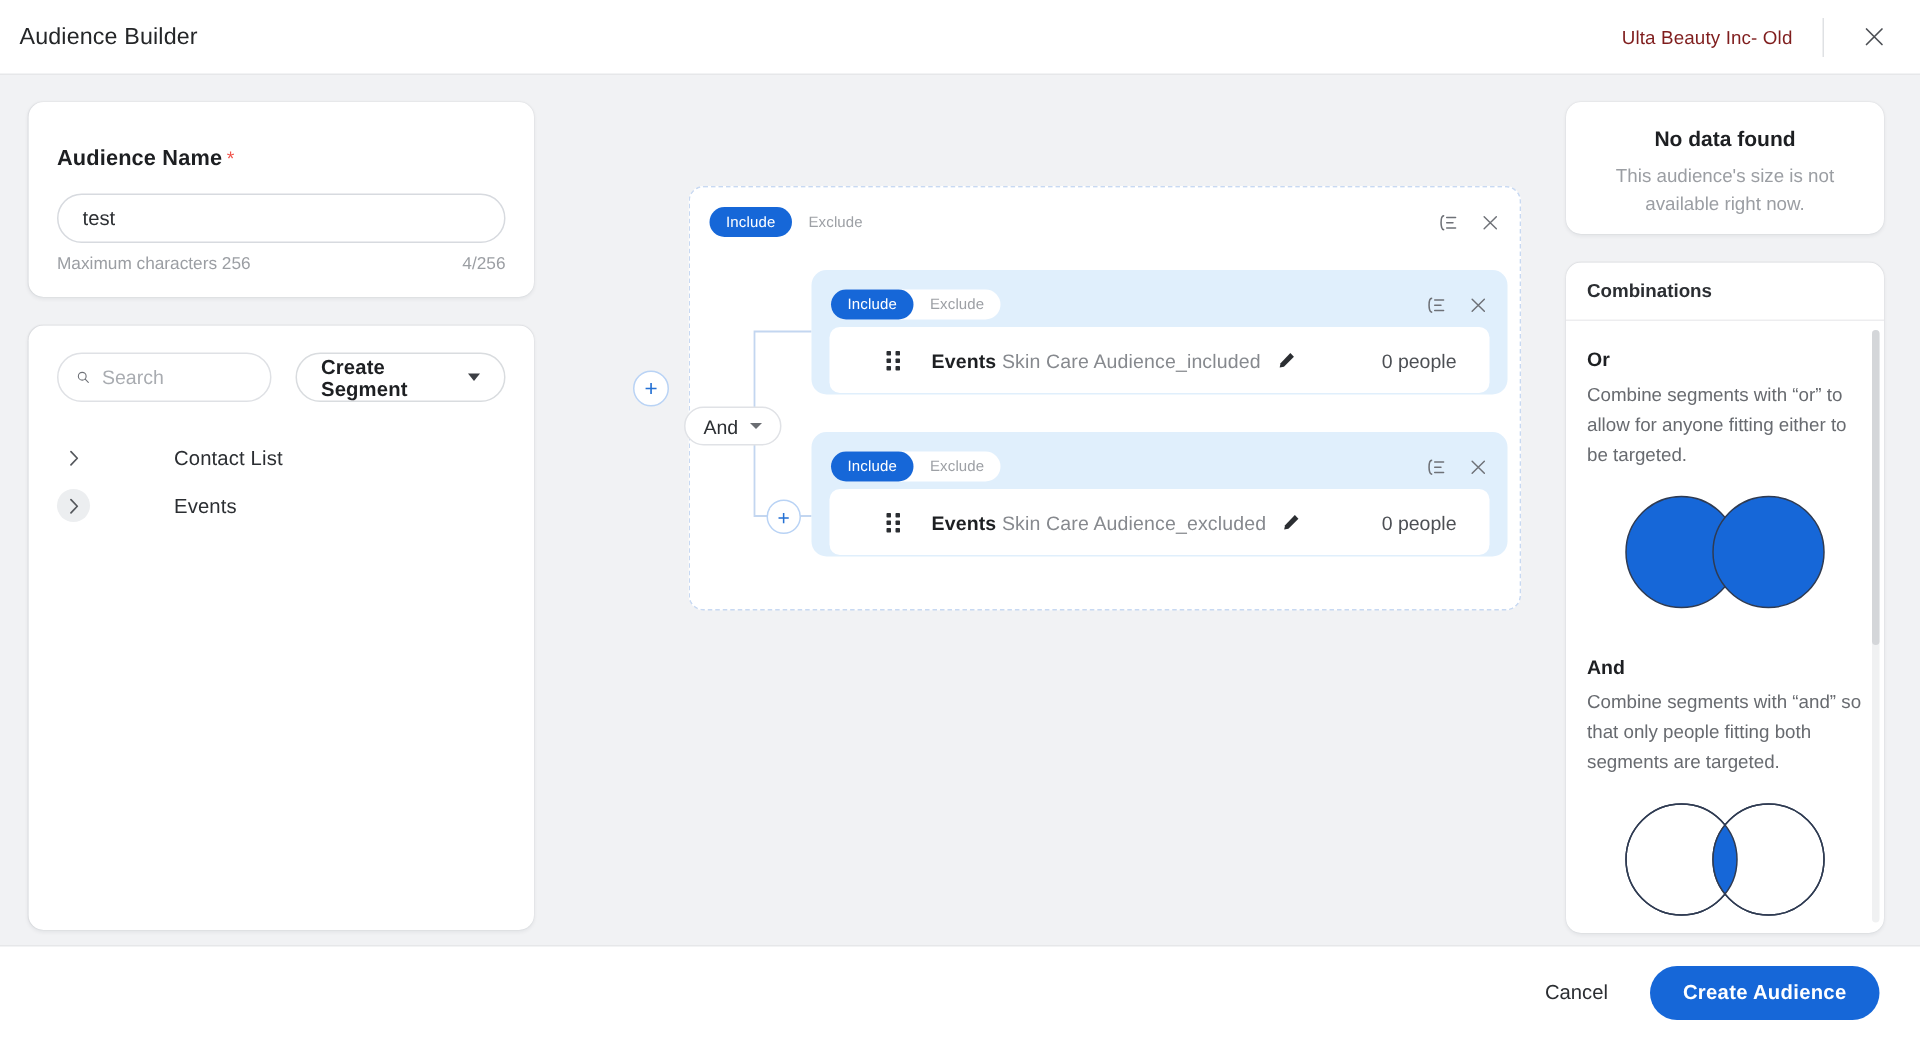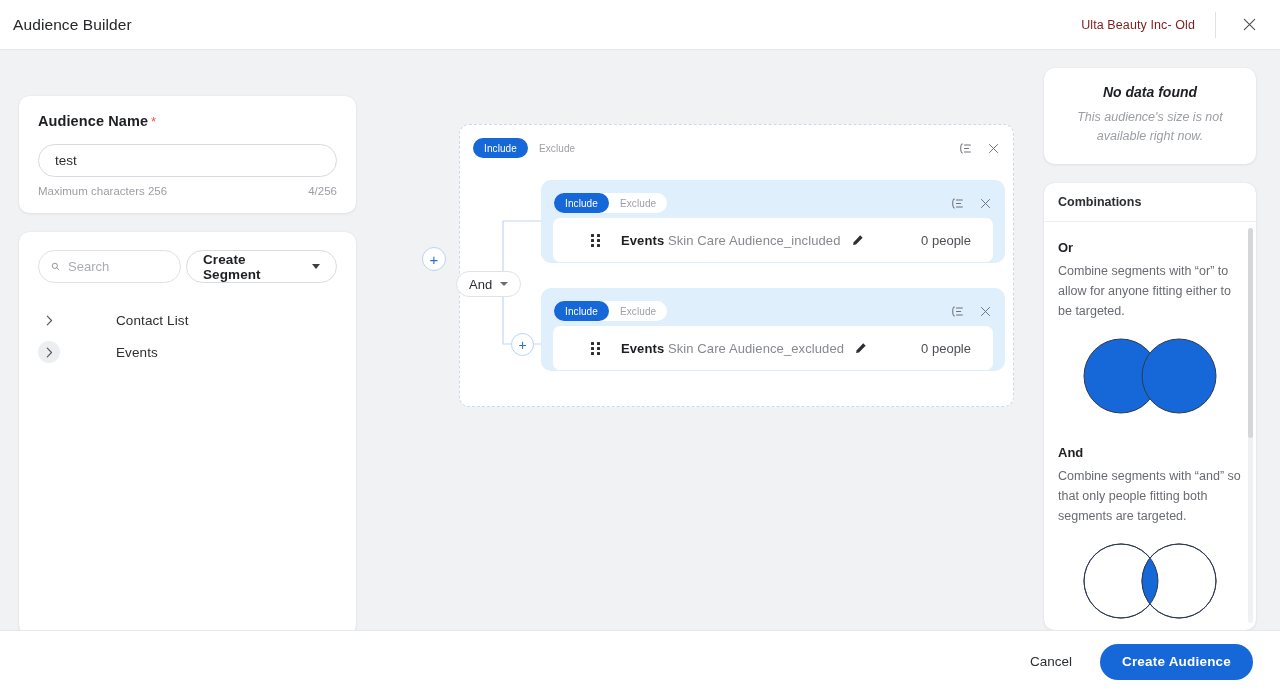--- a/index.html
+++ b/index.html
@@ -39,38 +39,38 @@
   .workspace {
     position: absolute; left: 0; top: 50px; width: 1280px; height: 580px;
   }
 
   
   .left-col { position: absolute; left: 19px; top: 18px; width: 337px; }
   .card {
     background: #fff; border-radius: 10px;
     box-shadow: 0 1px 3px rgba(16,24,40,.07), 0 0 1px rgba(16,24,40,.12);
   }
-  .name-card { padding: 16px 19px 16px 19px; margin-top: 28px; }
+  .name-card { padding: 29px 19px 16px 19px; }
   .field-label {
     font-size: 14.5px; color: #1d1f22; font-weight: 600; letter-spacing: .1px;
   }
   .req-star { color: #f0544c; font-size: 13px; margin-left: 3px; }
   .name-input {
     margin-top: 14px; width: 299px; height: 33px;
     border: 1px solid #d7dadf; border-radius: 17px;
     padding: 0 16px; font-size: 13.5px; color: #2c2f33;
     font-family: "Liberation Sans", sans-serif; outline: none; background: #fff;
   }
   .hint-row {
     margin-top: 8px; display: flex; justify-content: space-between;
     width: 299px; font-size: 11.5px; color: #9b9ea3;
   }
 
   .browse-card { margin-top: 19px; height: 403px; padding: 18px 19px 0 19px; }
-  .browse-top { display: flex; align-items: center; gap: 5px; }
+  .browse-top { display: flex; align-items: center; gap: 16px; }
   .search-box {
     width: 143px; height: 33px; border: 1px solid #dfe1e5; border-radius: 17px;
     display: flex; align-items: center; padding: 0 12px; background: #fff;
   }
   .search-input {
     border: none; outline: none; background: transparent;
     font-size: 13px; color: #2c2f33; width: 100px; margin-left: 8px;
     font-family: "Liberation Sans", sans-serif;
   }
   .search-input::placeholder { color: #a9acb1; }
@@ -177,21 +177,21 @@
     margin-left: 20px; cursor: grab; flex: none;
   }
   .drag-dots span { width: 3px; height: 3px; background: #2b2e32; border-radius: .5px; }
   .seg-text { margin-left: 19px; font-size: 13px; color: #86898e; letter-spacing: .1px; }
   .seg-text b { color: #1d1f22; font-weight: 700; }
   .edit-pencil { margin-left: 11px; cursor: pointer; display: flex; align-items: center; }
   .seg-count { margin-left: auto; font-size: 13px; color: #4c4f54; margin-right: 4px; }
 
   
   .right-col { position: absolute; left: 1044px; top: 18px; width: 212px; }
-  .nodata-card { padding: 16px 18px 18px 18px; text-align: center; font-style: italic; }
+  .nodata-card { padding: 16px 18px 10px 18px; text-align: center; }
   .nodata-title { font-size: 14px; font-weight: 700; color: #1d1f22; }
   .nodata-sub {
     margin-top: 8px; font-size: 12.5px; color: #9b9ea3; line-height: 19px;
   }
   .combo-card {
     margin-top: 19px; height: 447px; position: relative; overflow: hidden;
   }
   .combo-head {
     height: 39px; display: flex; align-items: center; padding: 0 14px;
     border-bottom: 1px solid #ededef;

